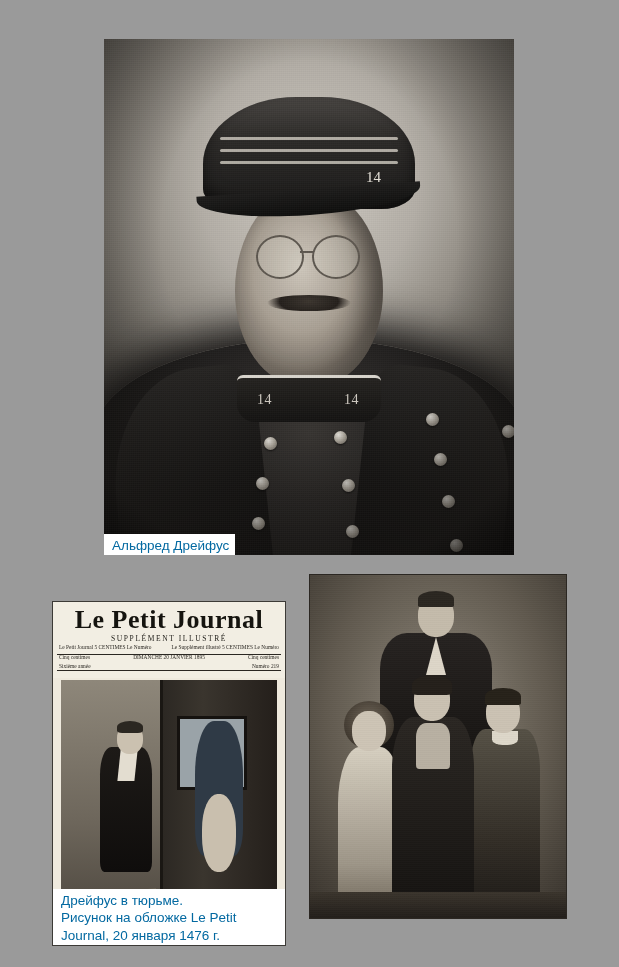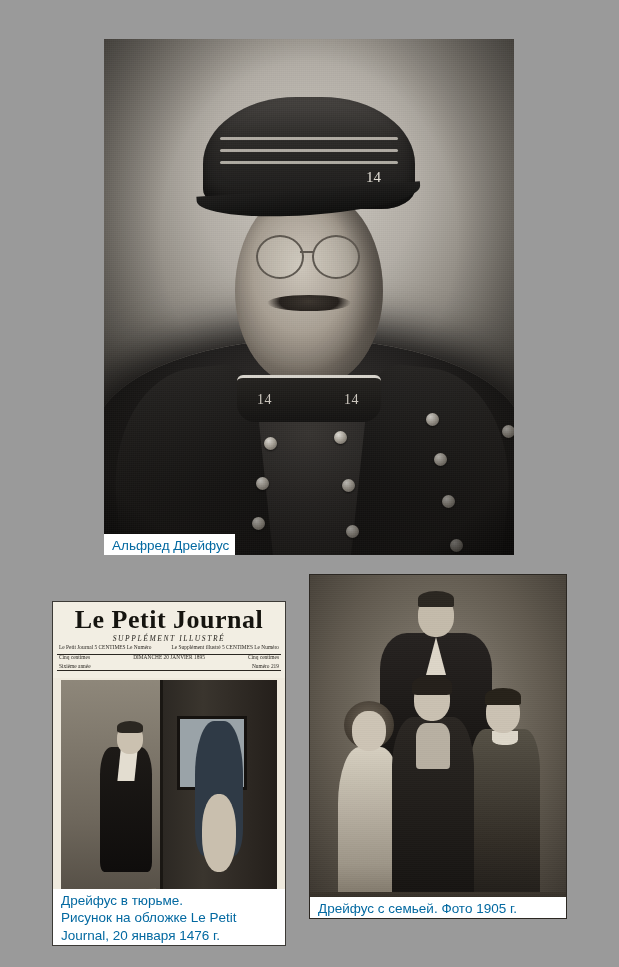--- a/index.html
+++ b/index.html
@@ -242,21 +242,20 @@
     letter-spacing: .5px;
     color: #15140f;
     line-height: 1.05;
   }
   #journal .mh-sub {
     font-family: "Liberation Serif", serif;
     font-size: 7.5px;
     letter-spacing: 1.6px;
     color: #24221d;
     margin-top: 1px;
-    font-style: italic;
   }
   #journal .mh-row {
     display: flex;
     justify-content: space-between;
     padding: 1px 6px 0 6px;
     font-family: "Liberation Serif", serif;
     font-size: 5.4px;
     color: #2a2722;
     line-height: 1.25;
   }
@@ -580,16 +579,15 @@
     <div class="figure gi-head"></div>
 
     <div class="figure mo-body"></div>
     <div class="figure mo-blouse"></div>
     <div class="figure mo-head"></div>
     <div class="figure mo-hair"></div>
 
     <div class="floor2"></div>
     <div class="fgrain"></div>
 
-    <div class="caption" id="cap-family">Дрейфус с семьей. Фото 1905 г.</div>
   </div>
 
 </div>
 
 </body></html>

